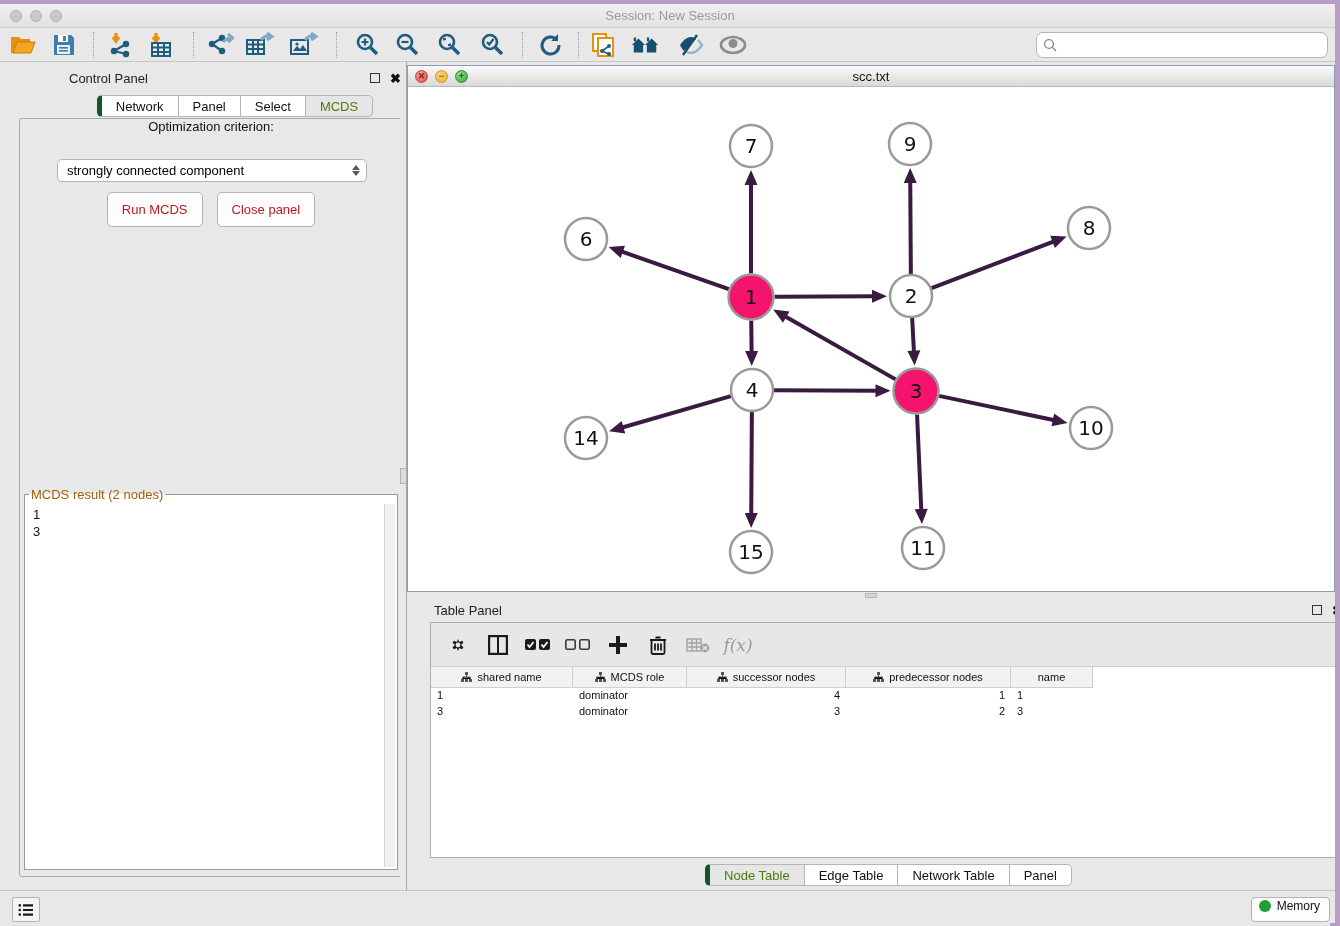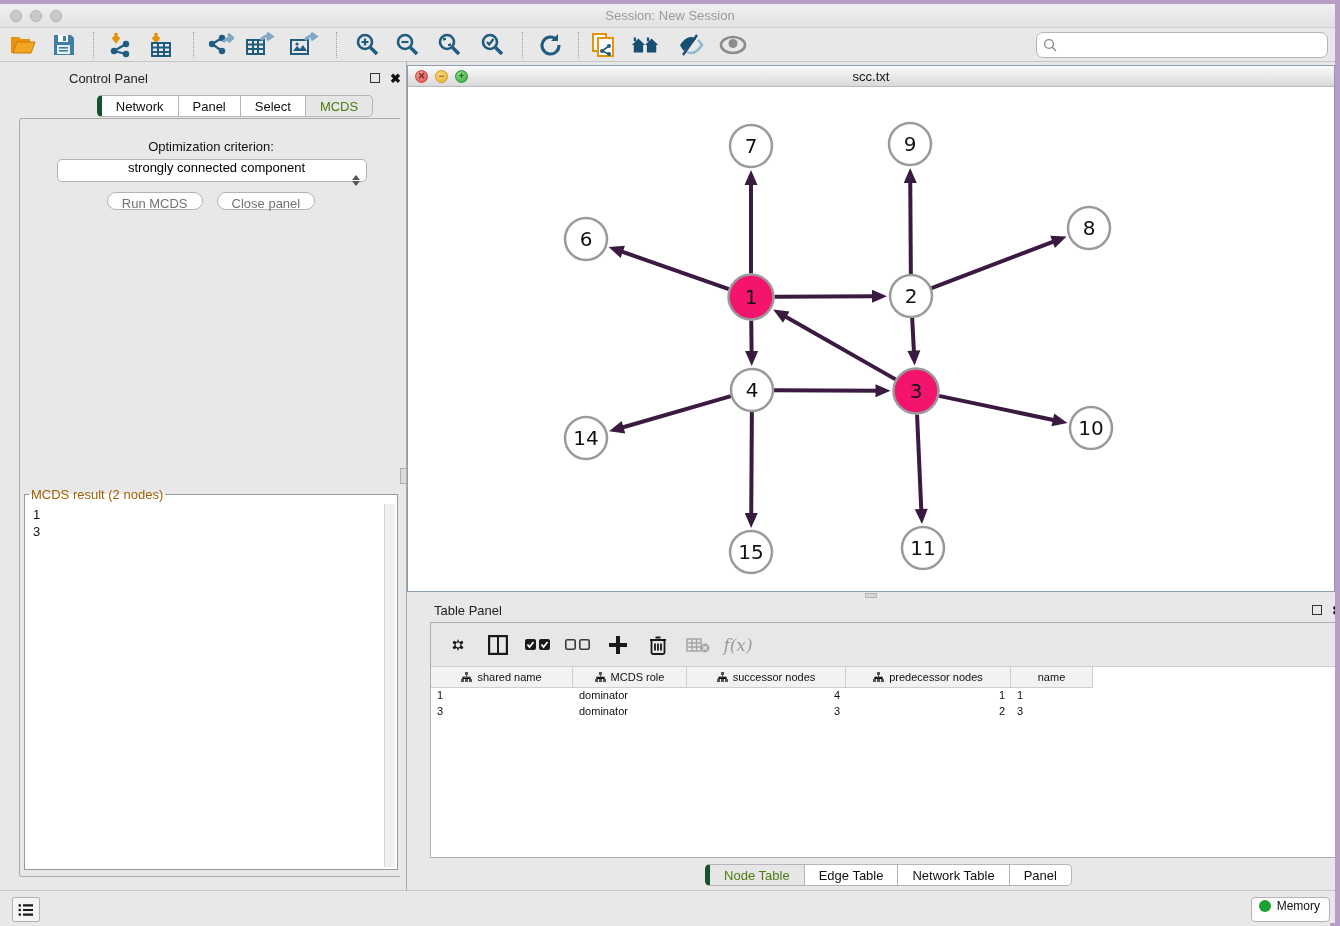--- a/index.html
+++ b/index.html
@@ -34,29 +34,29 @@
   .panel-head .spacer { flex:1; }
   .float-box { width:10px; height:10px; border:1.5px solid #333; display:inline-block; margin-right:10px; cursor:pointer;}
   .x-icon { font-size:13px; font-weight:bold; color:#111; cursor:pointer; line-height:1;}
   .tabs-row { display:flex; justify-content:center; margin-top:4px; position:relative; z-index:2;}
   .tab { font-size:13px; padding:3px 14px; background:#fff; border:1px solid #b5b5b5; border-left:none; color:#111; cursor:pointer; height:22px; display:flex; align-items:center;}
   .tab:first-child { border-left:5px solid #14532d; border-radius:5px 0 0 5px; }
   .tab:last-child { border-radius:0 5px 5px 0; }
   .tab.selected { background:#e6e6e6; color:#4d7c0f; }
   .cp-box { position:absolute; left:8px; top:53px; width:384px; height:759px;
     border:1px solid #ababab; border-radius:3px; background:#e8e8e8; }
-  .opt-label { text-align:center; font-size:13px; color:#111; margin-top:20px; }
+  .opt-label { text-align:center; font-size:13px; color:#111; }
   .selectbox { position:absolute; left:37px; top:40px; width:310px; height:23px; background:#fff;
-    border:1px solid #b3b3b3; border-radius:5px; display:flex; align-items:center; font-size:13px; padding-left:9px; cursor:pointer;flex-direction:column;}
+    border:1px solid #b3b3b3; border-radius:5px; display:flex; align-items:center; font-size:13px; padding-left:9px; cursor:pointer;}
   .selectbox .chev { margin-left:auto; margin-right:6px; display:flex; flex-direction:column; gap:1px; }
   .selectbox .chev span { width:0; height:0; border-left:4px solid transparent; border-right:4px solid transparent; }
   .chev .up { border-bottom:5px solid #555; }
   .chev .dn { border-top:5px solid #555; }
   .btn-row { position:absolute; top:73px; left:0; width:100%; display:flex; justify-content:center; gap:14px; }
-  .pbtn { background:#fdfdfd; border:1px solid #b3b3b3; border-radius:10px; font-size:13px; padding:3px 14px; height:18px; cursor:pointer; color:#737373;}
+  .pbtn { background:#fdfdfd; border:1px solid #b3b3b3; border-radius:5px; font-size:13px; padding:3px 14px; height:35px; cursor:pointer; color:#b91c1c;}
   .result-fs { position:absolute; left:4px; top:368px; right:4px; bottom:6px;
     border:1px solid #9a9a9a; background:#fff; }
   .result-fs legend { font-size:13px; color:#a16207; margin-left:4px; padding:0 2px; background:transparent;}
   fieldset.result-fs { background:#fff; }
   .result-inner { position:absolute; left:2px; top:2px; right:2px; bottom:2px; background:#fff; font-size:13px; color:#111; padding:2px 0 0 6px; line-height:17px;}
   .result-scroll { position:absolute; right:0; top:0; width:11px; bottom:0; background:#f0f0f0; border-left:1px solid #d5d5d5;}
 
   
   .v-splitter { position:absolute; left:400px; top:62px; width:7px; height:828px; background:#e8e8e8; border-right:1px solid #a9a9a9;}
   .v-handle { position:absolute; left:0px; top:406px; width:7px; height:16px; background:#dcdcdc; border:1px solid #b0b0b0;}

